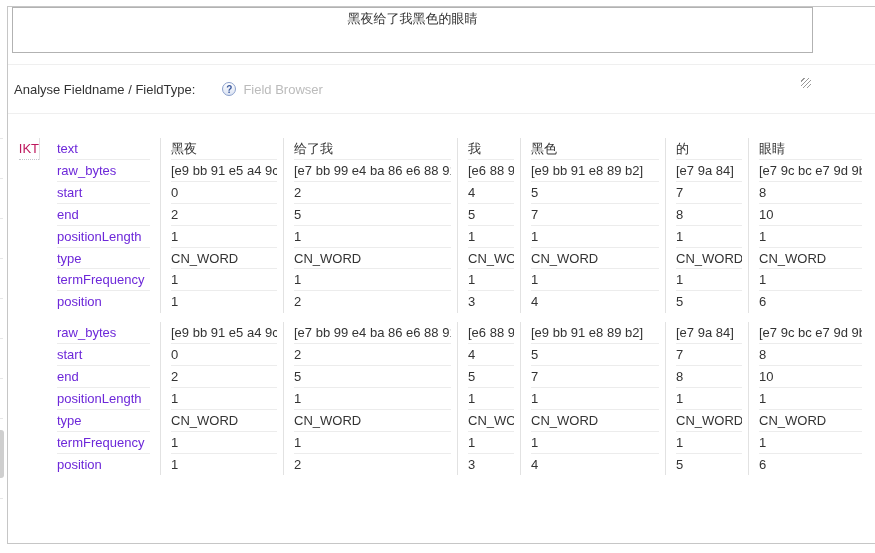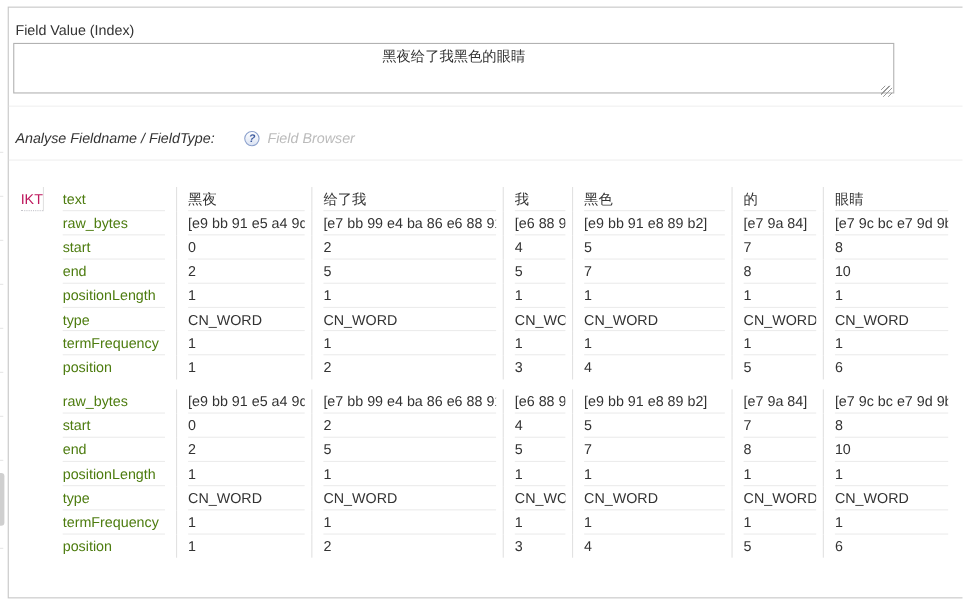--- a/index.html
+++ b/index.html
@@ -23,21 +23,21 @@
     font-family: "Liberation Sans", "DejaVu Sans", sans-serif; font-size: 13px; color: #333;
     padding: 2px 4px; overflow: hidden; text-align: center; }
   .resize-handle { position: absolute; left: 793px; top: 71px; width: 10px; height: 10px;
     background: repeating-linear-gradient(135deg, transparent 0 2px, #999 2px 3px);
     pointer-events: none; }
 
   .divider { height: 1px; background: #efefef; }
   .divider.d1 { margin-top: 11px; }
   .divider.d2 { margin-top: 12px; }
 
-  .analyse-row { display: flex; align-items: flex-end; margin: 12px 0 0 6px; height: 24px; font-style: italic; }
+  .analyse-row { display: flex; align-items: center; margin: 12px 0 0 6px; height: 24px; }
   .analyse-label { font-size: 13px; color: #333; margin-right: 10px; }
   .dropdown { position: relative; width: 106px; height: 23px; border: 1px solid #b0b0b0;
     border-radius: 5px; background: linear-gradient(#ffffff, #e2e2e2);
     display: flex; align-items: center; padding: 0 8px; cursor: pointer;
     box-shadow: 0 1px 1px rgba(0,0,0,0.05); }
   .dropdown .sel { font-size: 12.5px; color: #333; }
   .caret { position: absolute; right: 9px; top: 9px; width: 0; height: 0;
     border-left: 4px solid transparent; border-right: 4px solid transparent;
     border-top: 5px solid #555; }
   .qicon { display: inline-flex; align-items: center; justify-content: center;
@@ -49,21 +49,21 @@
 
   #tables { margin-top: 24px; }
   table.analysis { border-collapse: separate; border-spacing: 0; table-layout: fixed;
     width: 854px; margin-left: 6px; }
   table.analysis + table.analysis { margin-top: 9px; }
   table.analysis td { vertical-align: top; font-size: 13px; height: 21.9px; padding: 0; }
   td.abbr { color: #be185d; text-align: right; }
   td.abbr .abbr-text { display: inline-block; line-height: 20px; margin-top: 1px;
     border-bottom: 1px dotted #c5c5cb; cursor: help; }
   tr.first td.abbr { border-right: 1px solid #e2e2e2; }
-  td.rl { color: #4d7c0f; }
+  td.rl { color: #6d28d9; }
   td.rl .u { margin: 0 10px 0 17px; }
   td.val { border-left: 1px solid #e2e2e2; color: #333; }
   td.val .u { margin: 0 6px 0 10px; }
   .u { height: 21.9px; line-height: 21.5px; border-bottom: 1px solid #ececec;
     white-space: nowrap; overflow: hidden; }
   tr.last .u { border-bottom: none; }
 </style>
 </head>
 <body>
 
@@ -78,21 +78,20 @@
       <div class="tick" style="top: 238px;"></div>
       <div class="tick" style="top: 278px;"></div>
       <div class="tick" style="top: 318px;"></div>
       <div class="tick" style="top: 358px;"></div>
       <div class="tick" style="top: 398px;"></div>
       <div class="bar"></div>
     </div>
 
   <div class="panel">
 
-    <label class="field-label">Field Value (Index)</label>
 
     <textarea class="field-textarea" spellcheck="false" style="">黑夜给了我黑色的眼睛</textarea>
     <div class="resize-handle"></div>
 
     <div class="divider d1"></div>
 
     <div class="analyse-row">
       <span class="analyse-label">Analyse Fieldname / FieldType:</span>
       <span class="qicon">?</span>
       <a class="schema-link">Field Browser</a>

